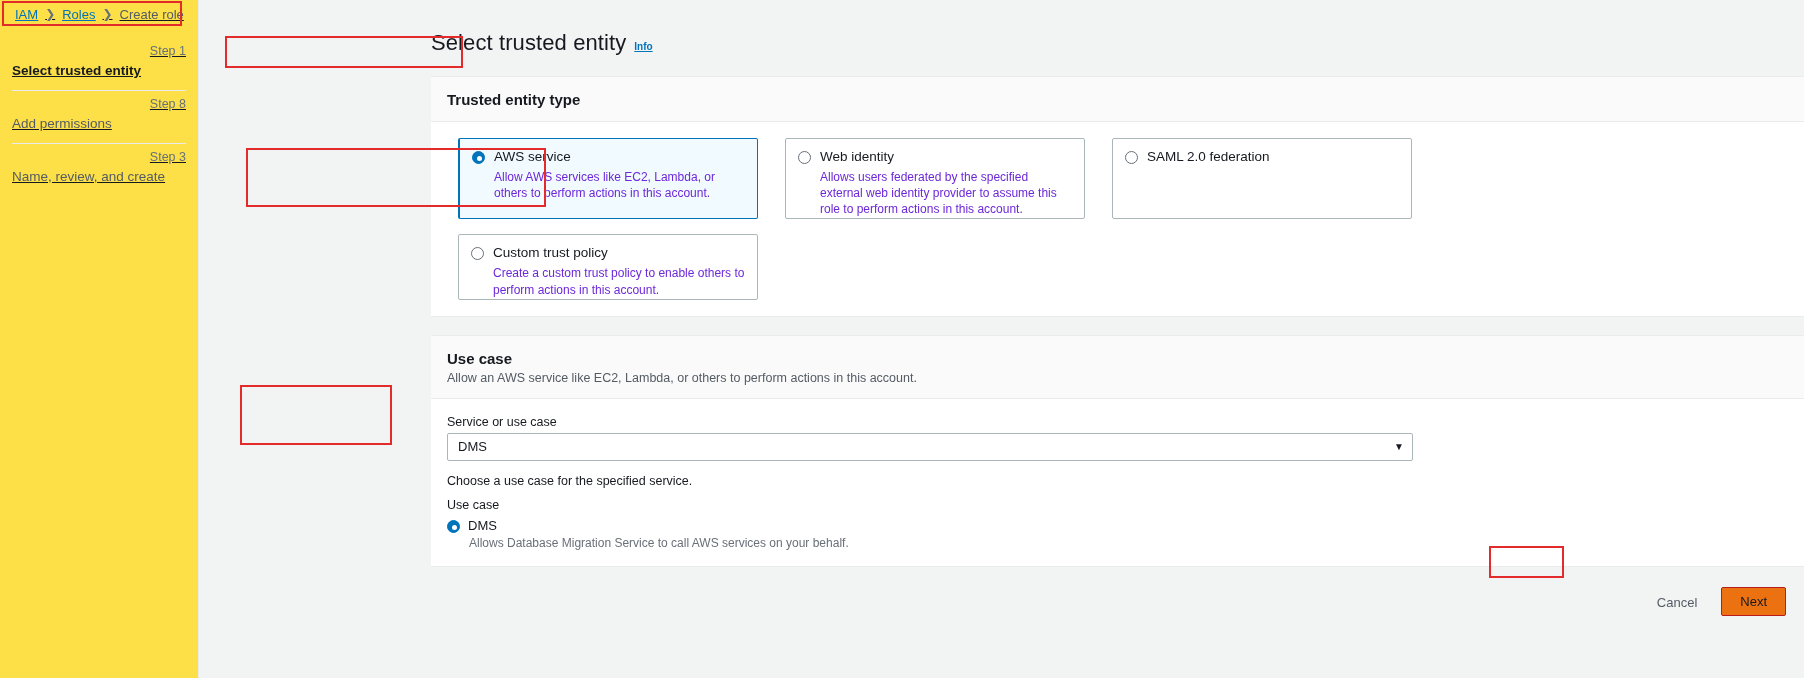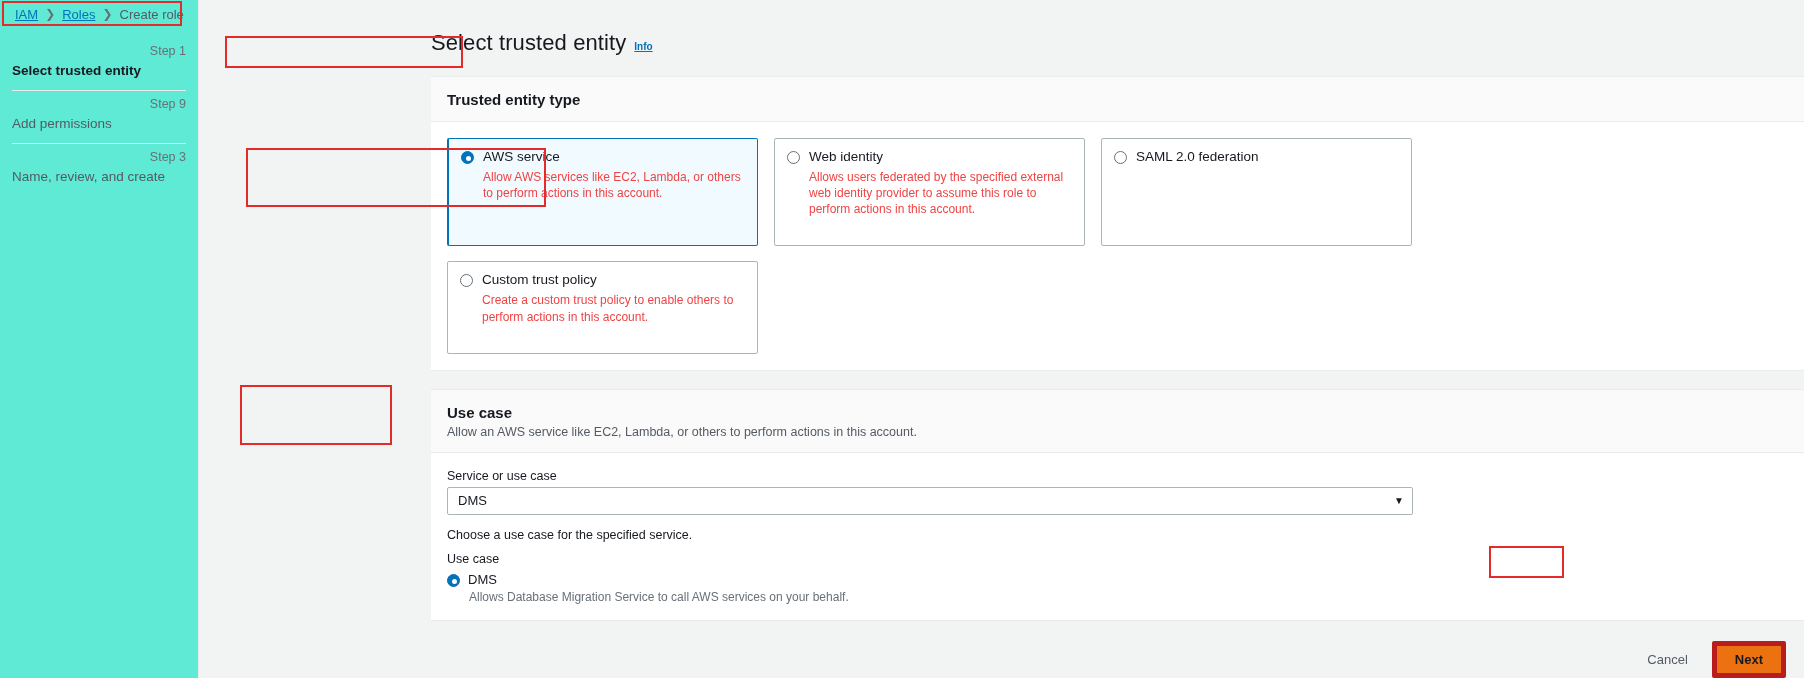--- a/index.html
+++ b/index.html
@@ -13,24 +13,25 @@
     overflow:hidden;
     position:relative;
   }
 
   
   .page { display:flex; width:1804px; height:678px; }
 
   
   .left-rail {
     width:199px; flex:0 0 199px;
-    background:#5eead4;
+    background:#fde047;
     border-right:1px solid #e9ebed;
     padding:0 12px;
     position:relative;
+    text-decoration:underline;
   }
   .breadcrumb {
     display:flex; align-items:center;
     gap:7px;
     height:28px;
     padding-left:3px;
     font-size:13px;
   }
   .bc-link { color:#0073bb; text-decoration:underline; cursor:pointer; }
   .bc-sep { color:#687078; font-size:12px; }
@@ -75,24 +76,25 @@
   
   .tile-grid {
     display:grid;
     grid-template-columns:repeat(3, 311px);
     gap:15px 16px;
   }
   .tile {
     border:1px solid #aab7b8;
     border-radius:2px;
     background:#ffffff;
-    padding:10px 12px 28px 12px;
+    padding:10px 12px 1px 12px;
     min-height:56px;
     cursor:pointer;
     position:relative;
+    margin-left:11px;
   }
   .tile.selected {
     background:#f1faff;
     border-color:#0073bb;
     border-left:2px solid #0073bb;
   }
   .tile-row { display:flex; align-items:flex-start; gap:9px; }
   .radio {
     width:13px; height:13px; flex:0 0 13px;
     border-radius:50%;
@@ -103,21 +105,21 @@
   }
   .radio.checked { border:1px solid #0073bb; background:#0073bb; }
   .radio.checked::after {
     content:""; position:absolute;
     left:4px; top:4px; width:5px; height:5px;
     border-radius:50%; background:#fff;
   }
   .tile-label { font-size:13.5px; color:#16191f; line-height:1.25; }
   .tile-desc {
     margin:3px 0 0 22px;
-    font-size:12px; color:#ef4444; line-height:1.35;
+    font-size:12px; color:#6d28d9; line-height:1.35;
   }
 
   
   .field-label { font-size:12.5px; color:#16191f; margin-bottom:4px; }
   .select-wrap {
     width:966px; height:28px;
     border:1px solid #aab7b8; border-radius:2px;
     background:#fff;
     display:flex; align-items:center;
     padding:0 8px 0 10px;
@@ -126,32 +128,32 @@
   .select-value { flex:1; font-size:13px; color:#16191f; }
   .caret { font-size:10px; color:#16191f; }
   .hint { font-size:12.5px; color:#16191f; margin:13px 0 0 0; }
   .usecase-label { font-size:12.5px; color:#16191f; margin:10px 0 6px 0; }
   .uc-option { display:flex; align-items:flex-start; gap:8px; }
   .uc-label { font-size:13px; color:#16191f; }
   .uc-desc { margin:3px 0 0 22px; font-size:12px; color:#687078; }
 
   
   .footer {
-    display:flex; justify-content:flex-end; align-items:center;
+    display:flex; justify-content:flex-end; align-items:flex-end;
     gap:20px;
     margin:20px 18px 0 0;
   }
   .cancel-btn {
     font-size:13px; color:#545b64; cursor:pointer;
     background:none; border:none; padding:6px 4px;
     font-family:inherit;
   }
   .next-btn {
-    background:#ec7211; border:5px solid #b91c1c;
-    color:#16191f; font-weight:bold; font-size:13px;
+    background:#ec7211; border:1px solid #b91c1c;
+    color:#16191f; font-weight:normal; font-size:13px;
     padding:6px 18px; border-radius:2px; cursor:pointer;
     font-family:inherit;
   }
 
   
   .anno {
     position:absolute;
     border:2px solid #e32b2b;
     pointer-events:none;
     z-index:60;
@@ -177,21 +179,21 @@
       <span class="bc-current">Create role</span>
     </div>
 
     <div class="steps">
       <div class="step-block">
         <div class="step-num">Step 1</div>
         <div class="step-name active">Select trusted entity</div>
       </div>
       <div class="step-divider"></div>
       <div class="step-block">
-        <div class="step-num">Step 9</div>
+        <div class="step-num">Step 8</div>
         <div class="step-name">Add permissions</div>
       </div>
       <div class="step-divider"></div>
       <div class="step-block">
         <div class="step-num">Step 3</div>
         <div class="step-name">Name, review, and create</div>
       </div>
     </div>
   </div>
 

